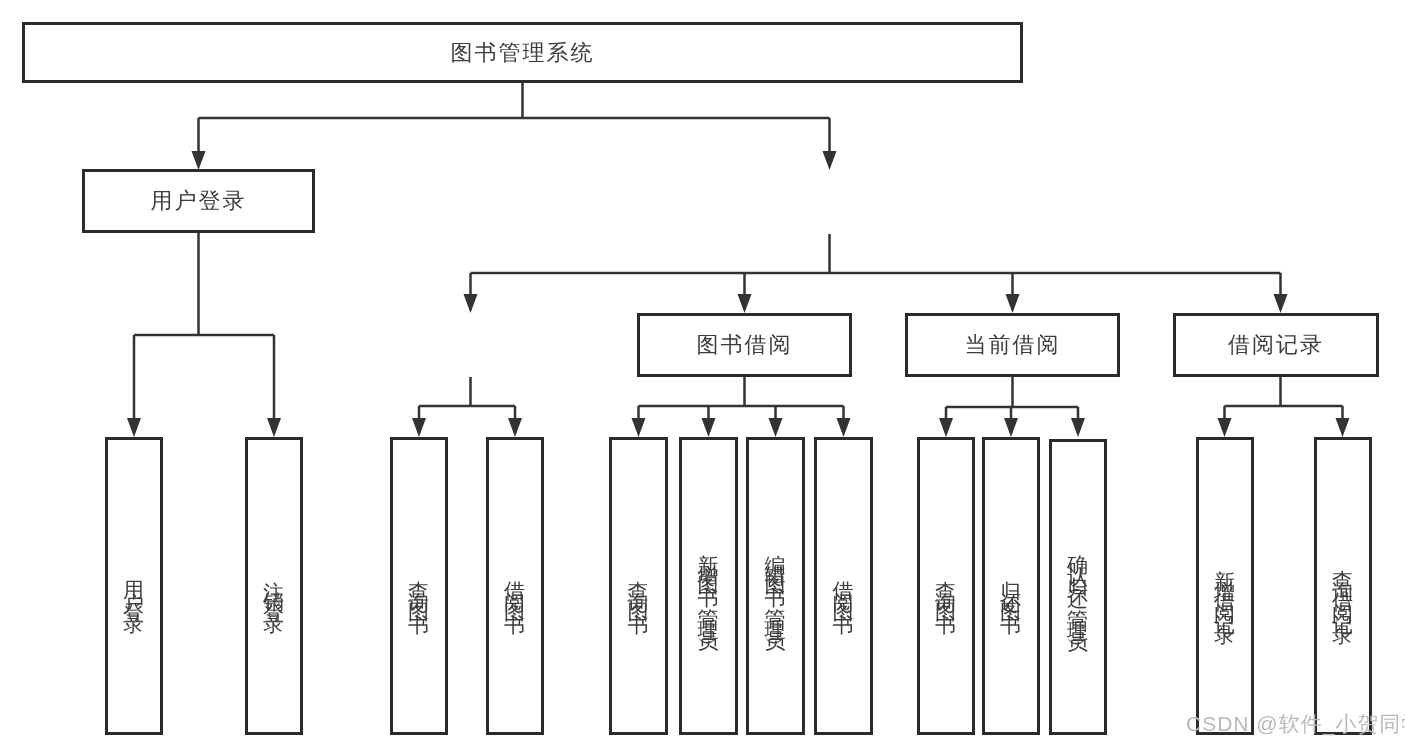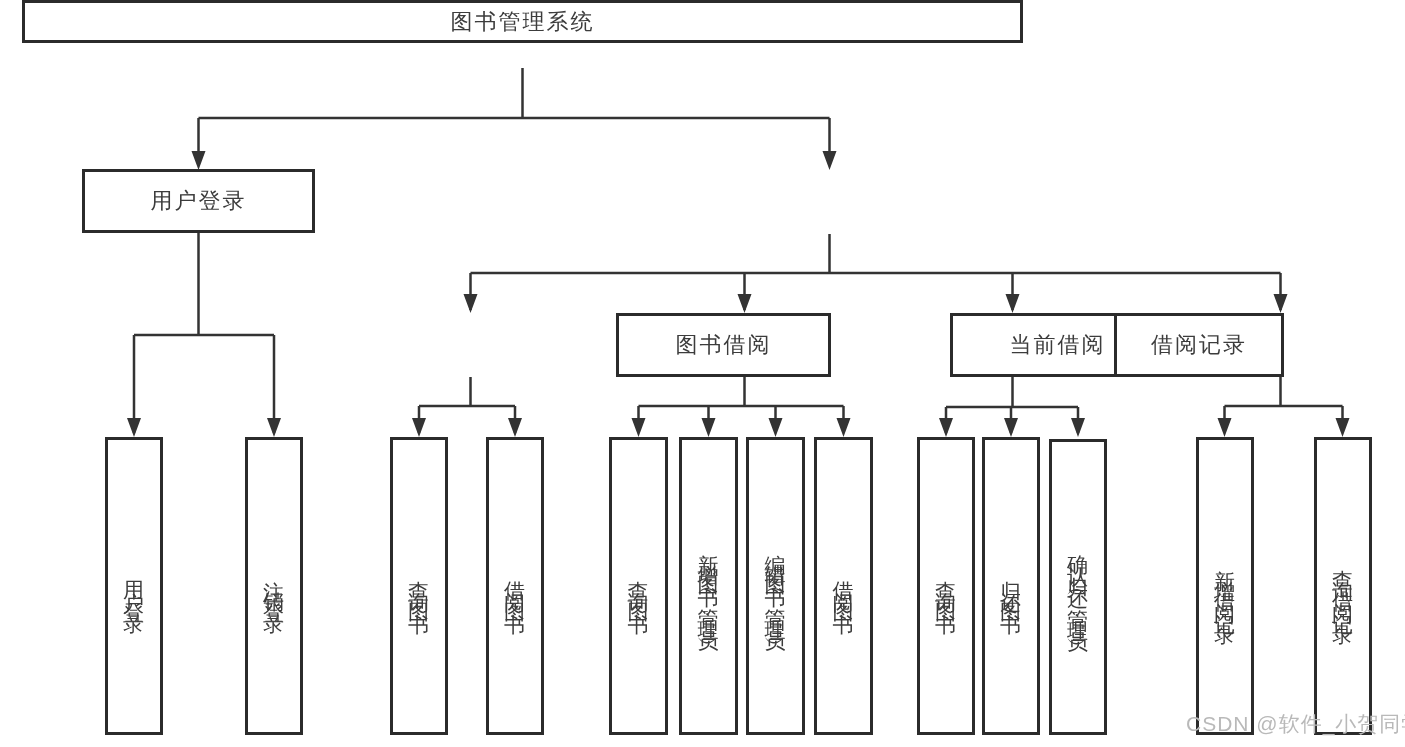--- a/index.html
+++ b/index.html
@@ -71,27 +71,27 @@
              M701.5 418 L715.5 418 L708.5 437 Z
              M768.5 418 L782.5 418 L775.5 437 Z
              M836.5 418 L850.5 418 L843.5 437 Z
              M939 418 L953 418 L946 437 Z
              M1004 418 L1018 418 L1011 437 Z
              M1071 418 L1085 418 L1078 437 Z
              M1217.5 418 L1231.5 418 L1224.5 437 Z
              M1335.5 418 L1349.5 418 L1342.5 437 Z"></path>
   </svg>
 
-  <div class="node h" style="left:22px;top:0;width:1001px;height:43px">图书管理系统</div>
+  <div class="node h" style="left:22px;top:22px;width:1001px;height:61px">图书管理系统</div>
 
   <div class="node h" style="left:82px;top:169px;width:233px;height:64px">用户登录</div>
 
-  <div class="node h" style="left:616px;top:313px;width:215px;height:64px">图书借阅</div>
-  <div class="node h" style="left:950px;top:313px;width:215px;height:64px">当前借阅</div>
-  <div class="node h" style="left:1114px;top:313px;width:170px;height:64px">借阅记录</div>
+  <div class="node h" style="left:637px;top:313px;width:215px;height:64px">图书借阅</div>
+  <div class="node h" style="left:905px;top:313px;width:215px;height:64px">当前借阅</div>
+  <div class="node h" style="left:1173px;top:313px;width:206px;height:64px">借阅记录</div>
 
   <div class="node v" style="left:105px;top:437px;width:58px;height:298px">用户登录</div>
   <div class="node v" style="left:245px;top:437px;width:58px;height:298px">注销登录</div>
 
   <div class="node v" style="left:390px;top:437px;width:58px;height:298px">查询图书</div>
   <div class="node v" style="left:486px;top:437px;width:58px;height:298px">借阅图书</div>
 
   <div class="node v" style="left:609px;top:437px;width:59px;height:298px">查询图书</div>
   <div class="node v" style="left:679px;top:437px;width:59px;height:298px">新增图书（管理员）</div>
   <div class="node v" style="left:746px;top:437px;width:59px;height:298px">编辑图书（管理员）</div>

